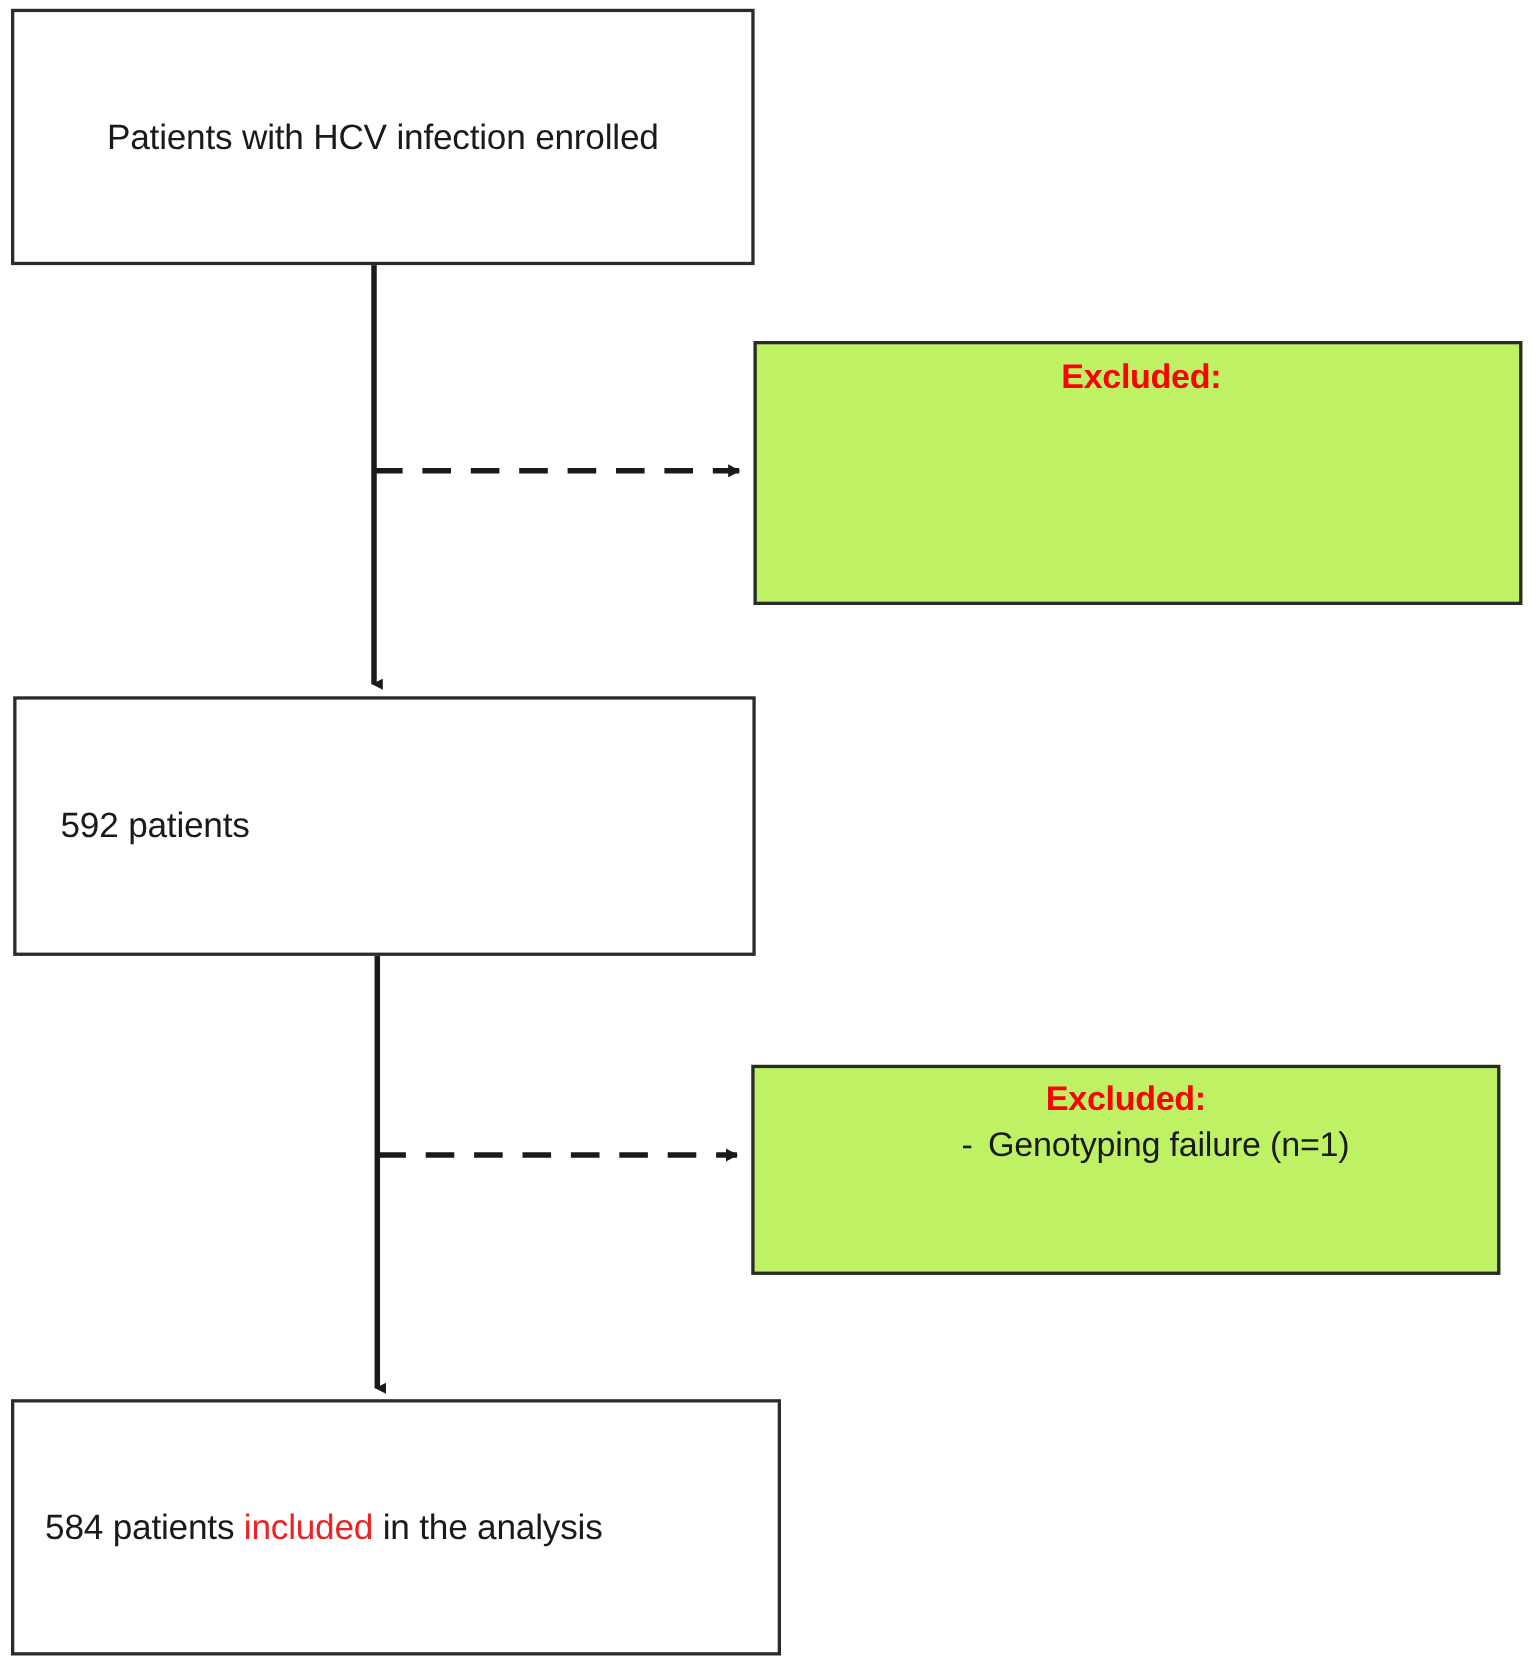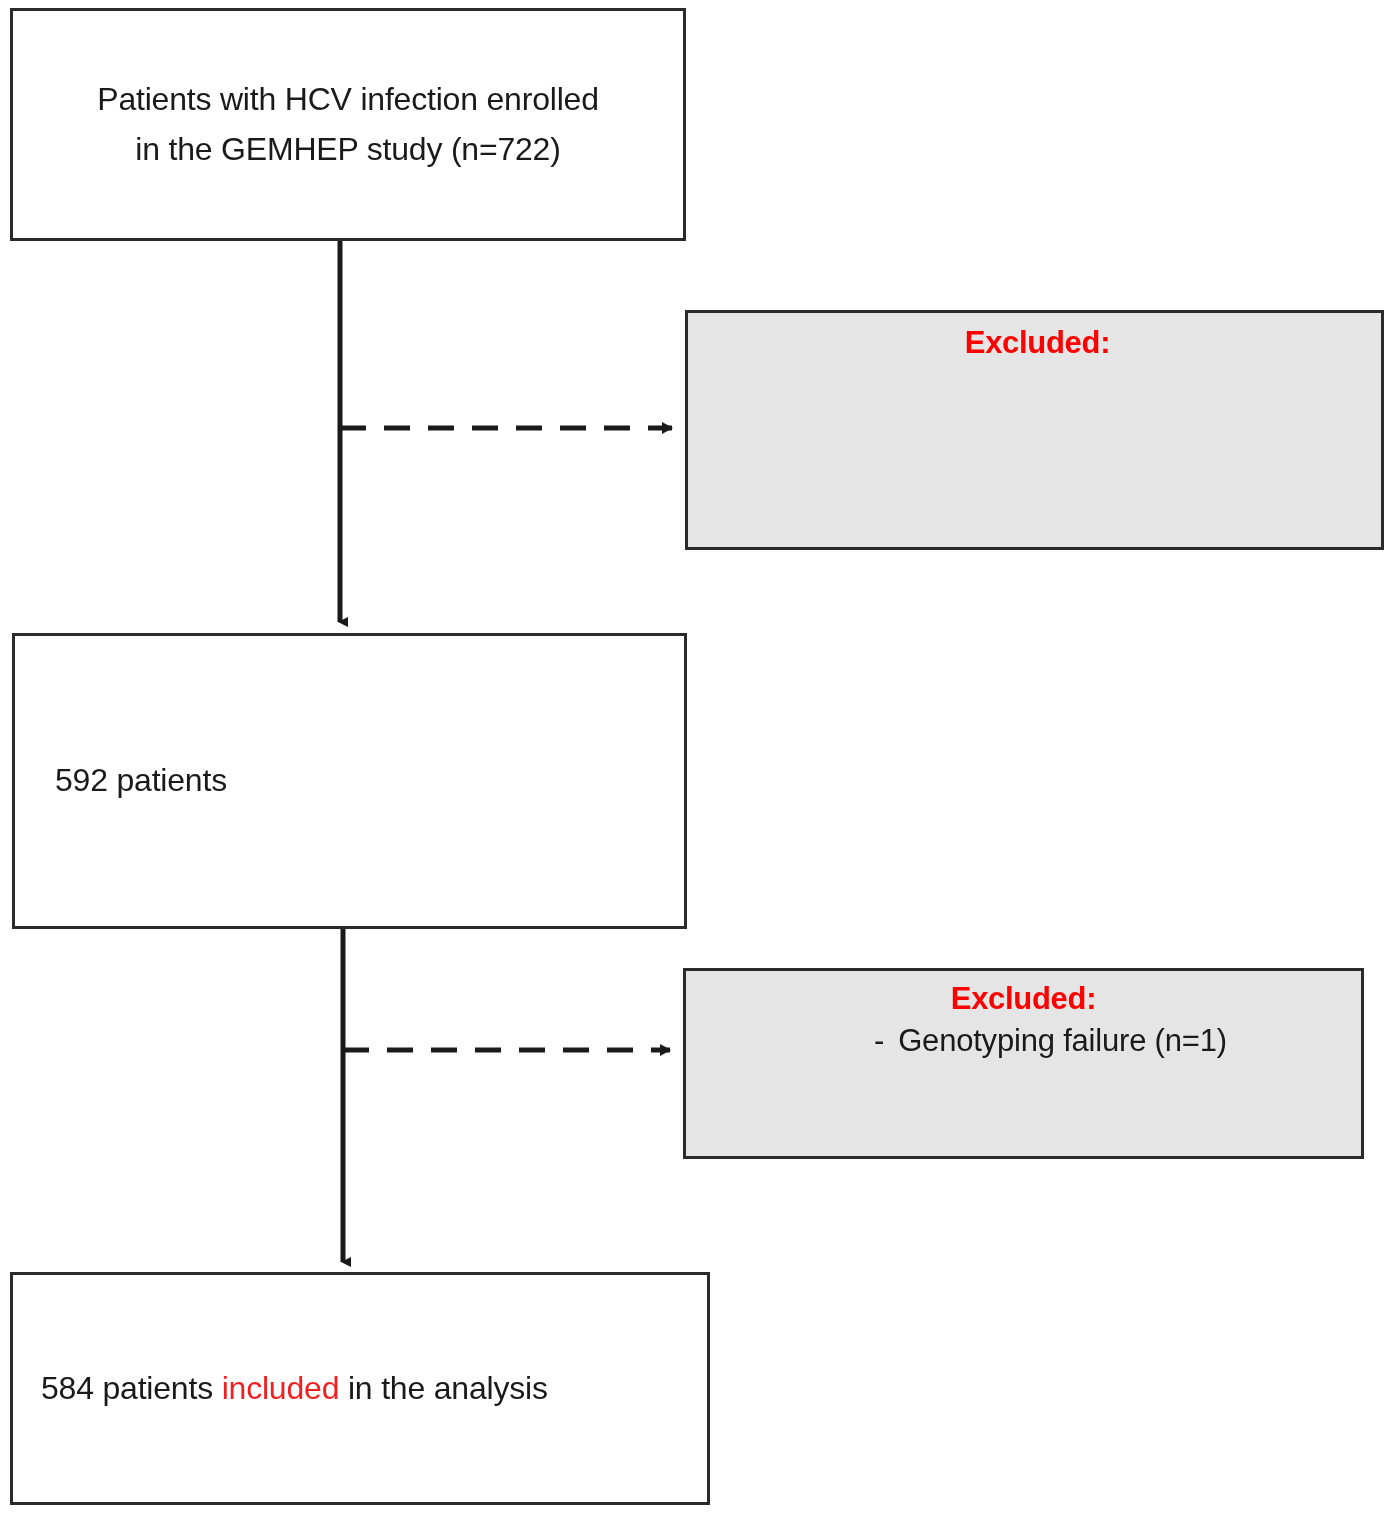--- a/index.html
+++ b/index.html
@@ -22,21 +22,21 @@
   .node {
     position: absolute;
     box-sizing: border-box;
     border: 3px solid #2b2b2b;
     background: #ffffff;
     display: flex;
     flex-direction: column;
     justify-content: center;
   }
   .node.shaded {
-    background: #e5e5e5;
+    background: #bef264;
   }
 
   .node-text {
     font-size: 31px;
     line-height: 1.42;
     color: #1a1a1a;
     letter-spacing: -0.2px;
   }
 
   
@@ -51,21 +51,21 @@
     text-align: center;
     font-size: 32px;
     line-height: 1.55;
   }
 
   
   #box-remaining {
     left: 12px;
     top: 633px;
     width: 675px;
-    height: 296px;
+    height: 236px;
     padding: 0 40px;
   }
   #box-remaining .node-text {
     text-align: left;
     font-size: 32px;
   }
 
   
   #box-included {
     left: 10px;
@@ -182,21 +182,20 @@
     </g>
 
     <g>
       <line x1="343" y1="1050" x2="670" y2="1050" stroke="#1a1a1a" stroke-width="5" stroke-dasharray="26,18" marker-end="url(#arrowRight)"></line>
     </g>
   </svg>
 
   <div class="node" id="box-enrolled">
     <div class="node-text">
       <span>Patients with HCV infection enrolled</span><br>
-      <span>in the  GEMHEP study (n=722)</span>
     </div>
   </div>
 
   <div class="node shaded" id="box-excluded-1">
     <div class="excl-title">Excluded:</div>
   </div>
 
   <div class="node" id="box-remaining">
     <div class="node-text">592 patients</div>
   </div>

